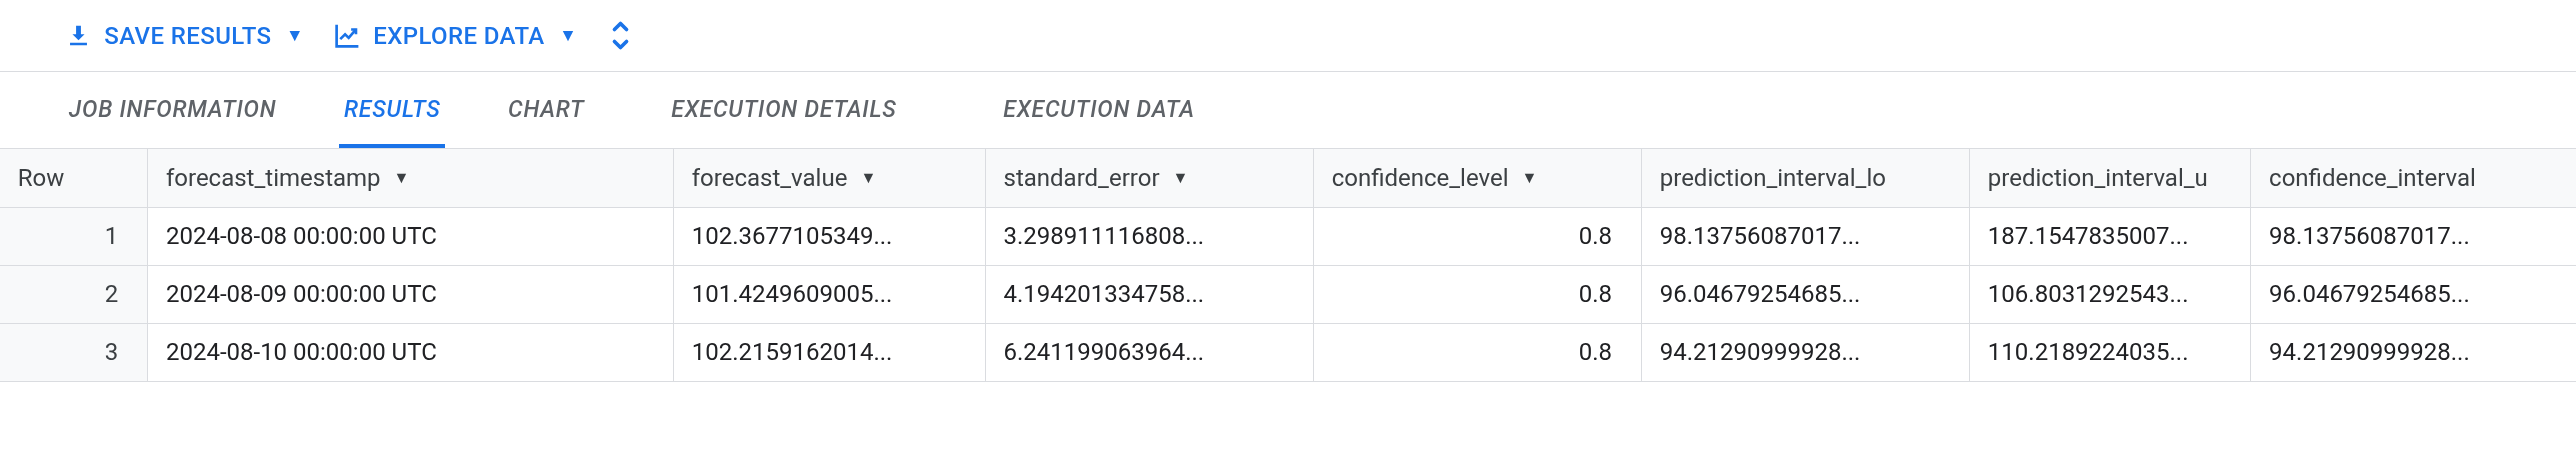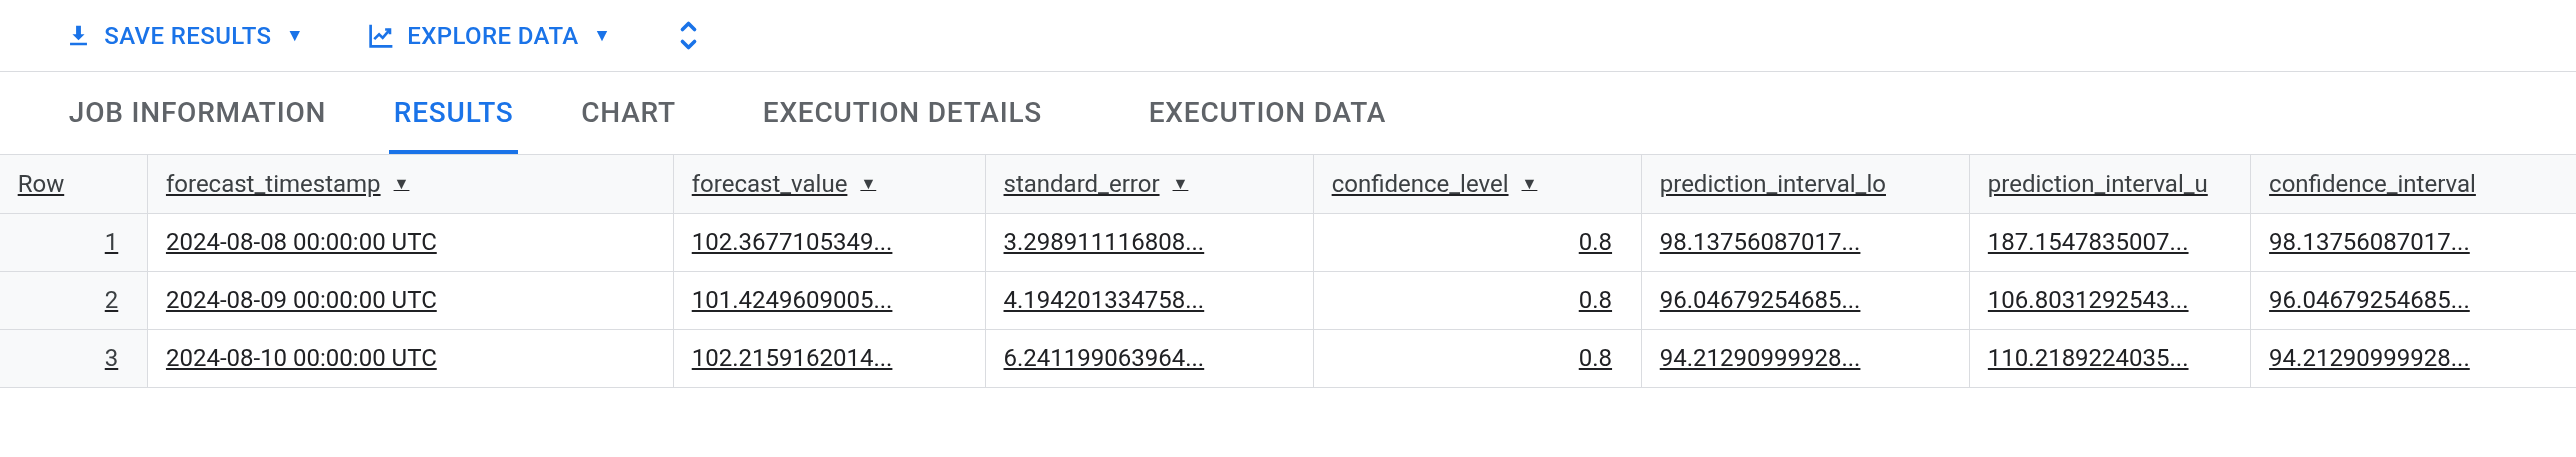--- a/index.html
+++ b/index.html
@@ -20,21 +20,21 @@
       border-bottom: 1.6px solid #dadce0;
     }
     .page-title {
       font-size: 37px;
       font-weight: 400;
       color: #202124;
     }
     .header-actions {
       display: flex;
       align-items: center;
-      gap: 63px;
+      gap: 29px;
     }
     .action-btn {
       display: inline-flex;
       align-items: center;
       gap: 11.3px;
       color: #1a73e8;
       font-size: 24px;
       font-weight: 500;
       letter-spacing: 0.4px;
       cursor: pointer;
@@ -46,40 +46,40 @@
     
     .tabs {
       display: flex;
       align-items: center;
       gap: 58px;
       padding: 0 64px;
       border-bottom: 1.6px solid #dadce0;
     }
     .tab {
       padding: 24px 4.8px 21px 4.8px;
-      font-size: 28px;
+      font-size: 23px;
       font-weight: 500;
       letter-spacing: 0.8px;
       color: #5f6368;
       cursor: pointer;
       border-bottom: 4.8px solid transparent;
+      font-style: italic;
     }
     .tab.active {
       color: #1a73e8;
       border-bottom-color: #1a73e8;
     }
     .tab.exec-details { margin-left: 19.3px; }
     .tab.exec-graph { margin-left: 39px; }
 
     
     .table {
       width: 100%;
       border-collapse: collapse;
       table-layout: fixed;
-      text-decoration: underline;
     }
     .table th, .table td {
       border: 1.6px solid #dadce0;
       padding: 11.3px 17.7px;
       font-size: 24px;
       white-space: nowrap;
       overflow: hidden;
       text-overflow: clip;
       height: 58px;
     }

